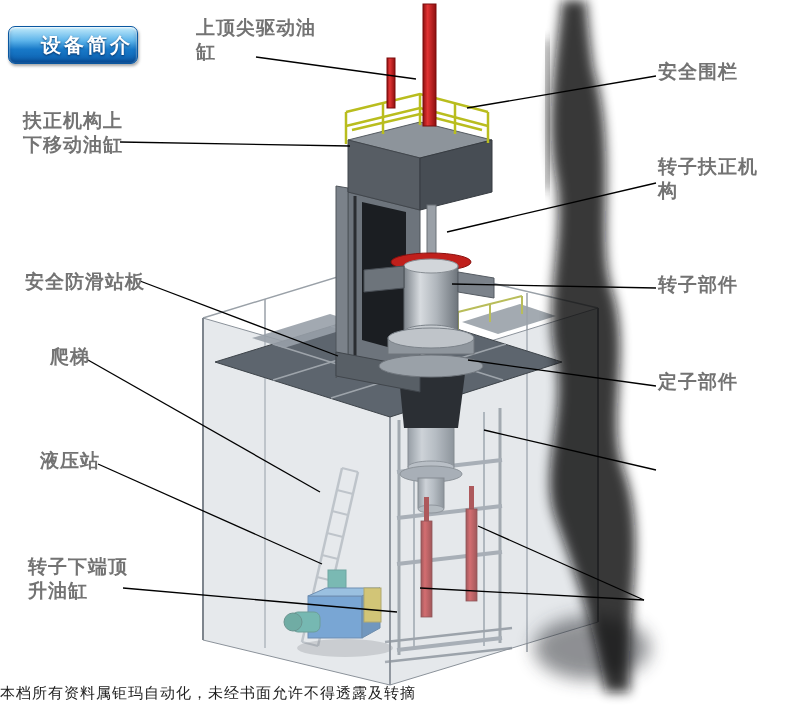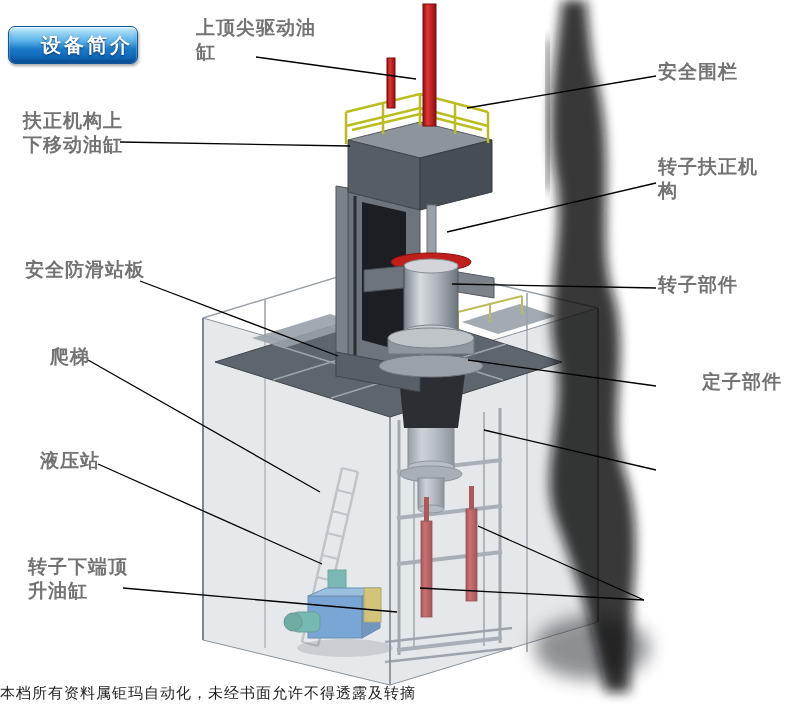--- a/index.html
+++ b/index.html
@@ -225,23 +225,23 @@
     <span>设备简介</span>
   </div>
 
   <div class="lbl" style="left:196px;top:16px;">上顶尖驱动油
 缸</div>
   <div class="lbl" style="left:658px;top:60px;text-align:right;">安全围栏</div>
   <div class="lbl" style="left:23px;top:109px;">扶正机构上
 下移动油缸</div>
   <div class="lbl" style="left:658px;top:155px;">转子扶正机
 构</div>
-  <div class="lbl" style="left:25px;top:258px;">安全防滑站板</div>
+  <div class="lbl" style="left:25px;top:270px;">安全防滑站板</div>
   <div class="lbl" style="left:658px;top:273px;">转子部件</div>
   <div class="lbl" style="left:50px;top:345px;">爬梯</div>
-  <div class="lbl" style="left:658px;top:370px;margin-left:44px;">定子部件</div>
+  <div class="lbl" style="left:658px;top:370px;">定子部件</div>
   <div class="lbl" style="left:40px;top:449px;">液压站</div>
   <div class="lbl" style="left:28px;top:555px;">转子下端顶
 升油缸</div>
 
   <div class="footer">本档所有资料属钜玛自动化，未经书面允许不得透露及转摘</div>
 
 </div>
 
 </body></html>

